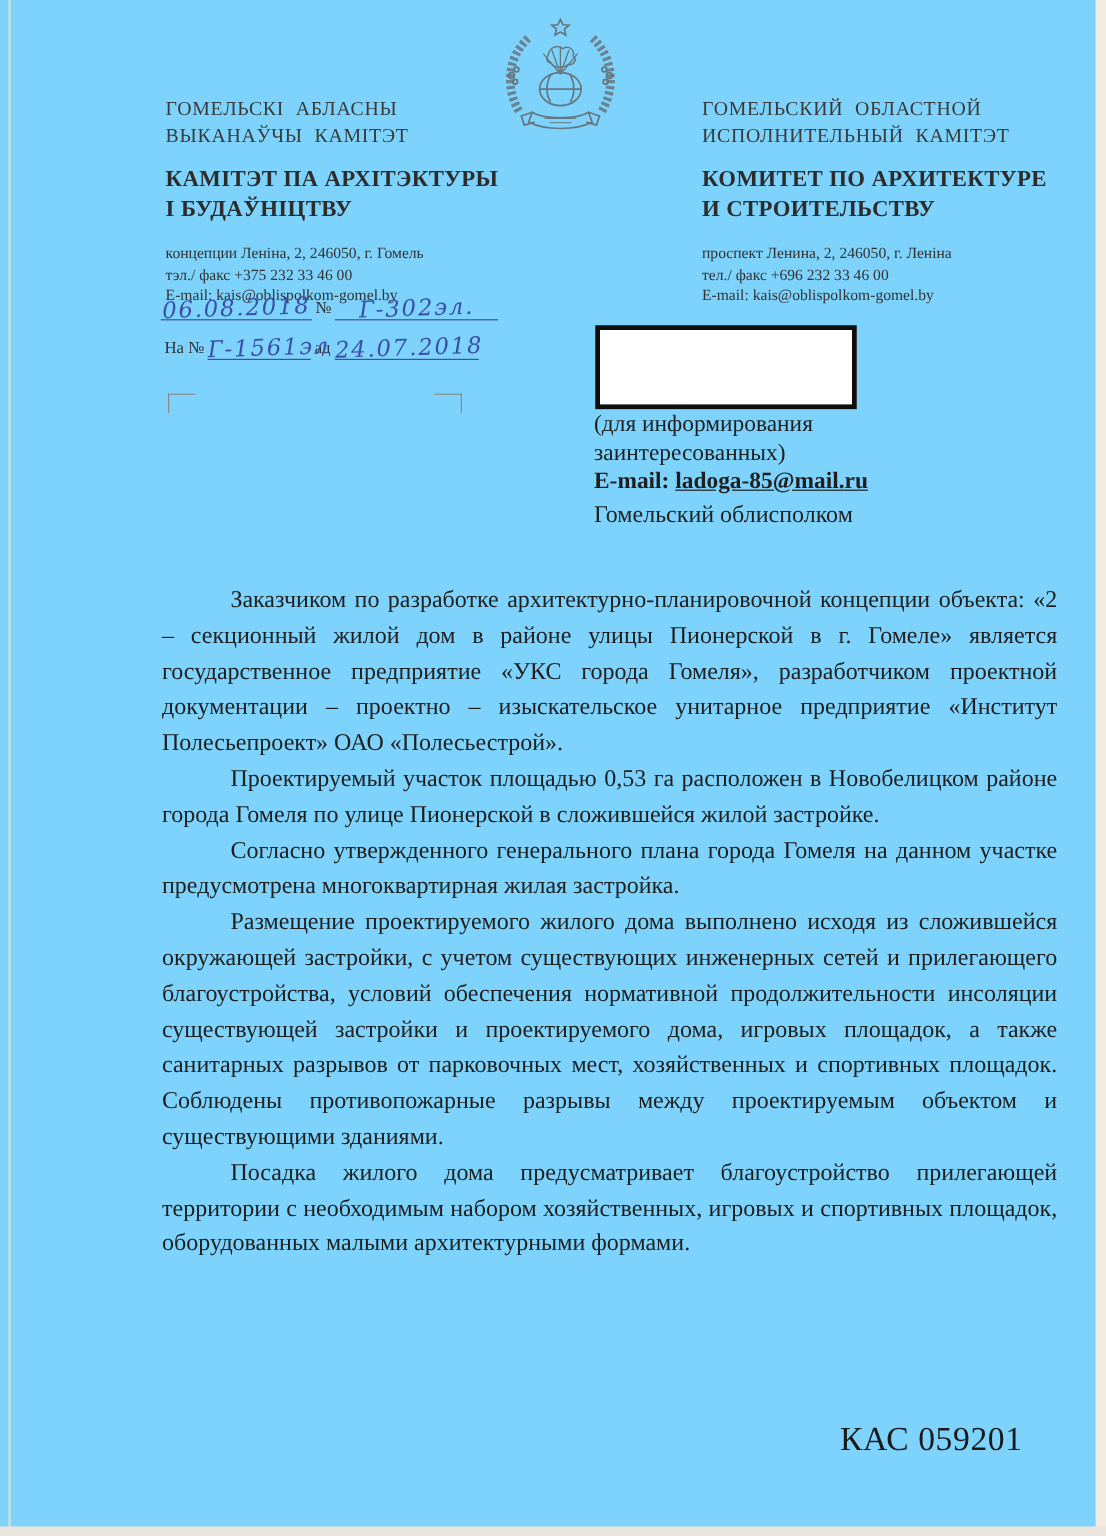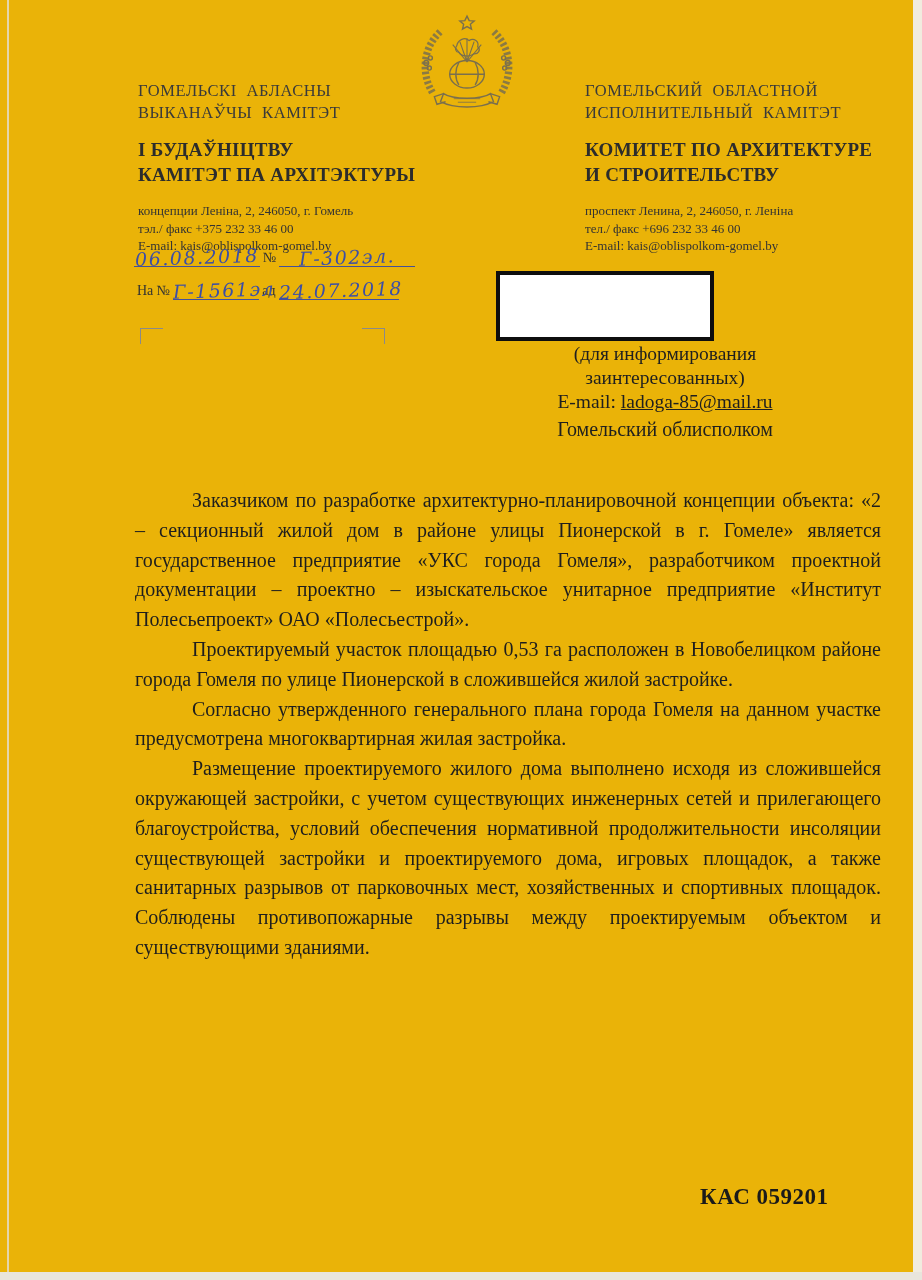--- a/index.html
+++ b/index.html
@@ -1,18 +1,18 @@
 <!DOCTYPE html>
 <html><head>
 <meta charset="utf-8">
 <style>
   html,body{margin:0;padding:0;background:#9a9a9a;}
   .page{
     position:relative;width:922px;height:1280px;margin:0 auto;
-    background:#eab308;overflow:hidden;
+    background:#7dd3fc;overflow:hidden;
     font-family:"Liberation Serif","DejaVu Serif",serif;color:#222;
   }
   
   .scan-edge-left{position:absolute;left:7px;top:0;width:2px;height:100%;background:#e4dfd3;opacity:.8;}
   .scan-edge-right{position:absolute;right:0;top:0;width:9px;height:100%;background:#f1ecdf;}
   .scan-edge-bottom{position:absolute;left:0;bottom:0;width:100%;height:8px;background:#e9e5dc;}
 
   
   .emblem{position:absolute;left:413px;top:14px;width:108px;height:96px;opacity:.8;}
 
@@ -39,32 +39,32 @@
 
   
   .bracket{position:absolute;width:22px;height:15px;}
   .bracket-left{left:140px;top:328px;border-left:1.5px solid #8a8a8a;border-top:1.5px solid #8a8a8a;}
   .bracket-right{left:362px;top:328px;border-right:1.5px solid #8a8a8a;border-top:1.5px solid #8a8a8a;}
 
   
   .redaction-box{position:absolute;left:496px;top:271px;width:210px;height:62px;border:4px solid #0e0e0e;background:#fff;}
 
   
-  .addressee{position:absolute;left:495px;top:342px;width:340px;font-size:19.5px;line-height:23.5px;color:#1f1f1f;text-align:center;}
-  .addressee .email-line{margin-top:1px;}
+  .addressee{position:absolute;left:495px;top:342px;width:340px;font-size:19.5px;line-height:23.5px;color:#1f1f1f;}
+  .addressee .email-line{margin-top:1px;font-weight:bold;}
   .email-underlined{text-decoration:underline;}
   .recipient{margin-top:4px;font-size:20px;}
 
   
   .body-text{position:absolute;left:135px;top:486px;width:746px;
     font-size:20px;line-height:29.8px;text-align:justify;color:#1e1e1e;}
   .body-text p{margin:0;text-indent:57px;}
 
   
-  .ref-code{position:absolute;left:700px;top:1184px;font-size:23px;font-weight:bold;color:#1a1a1a;letter-spacing:.5px;}
+  .ref-code{position:absolute;left:700px;top:1184px;font-size:28px;font-weight:normal;color:#1a1a1a;letter-spacing:.5px;}
 </style>
 </head>
 <body>
 
 <div class="page">
 
   <div class="scan-edge-left"></div>
   <div class="scan-edge-right"></div>
   <div class="scan-edge-bottom"></div>
 
@@ -93,22 +93,22 @@
       <path d="M30,78 c9,6 37,6 46,0 l3,8 c-13,7 -39,7 -52,0 z"></path>
       <path d="M30,78 l-9,3 2.5,7.5 8.5,-2.5 M76,78 l9,3 -2.5,7.5 -8.5,-2.5"></path>
       <path d="M40,83 h26 M44,86.5 h18" stroke-width="0.8"></path>
     </svg>
   </div>
 
   <div class="lh lh-left">
     <div class="org-line">ГОМЕЛЬСКІ  АБЛАСНЫ</div>
     <div class="org-line">ВЫКАНАЎЧЫ  КАМІТЭТ</div>
     <div class="committee">
+      <div class="committee-line">КАМІТЭТ ПА АРХІТЭКТУРЫ</div>
       <div class="committee-line">І БУДАЎНІЦТВУ</div>
-      <div class="committee-line">КАМІТЭТ ПА АРХІТЭКТУРЫ</div>
     </div>
     <div class="contact">
       <div class="contact-line">концепции Леніна, 2, 246050, г. Гомель</div>
       <div class="contact-line">тэл./ факс +375 232 33 46 00</div>
       <div class="contact-line">E-mail: kais@oblispolkom-gomel.by</div>
     </div>
   </div>
 
   <div class="lh lh-right">
     <div class="org-line">ГОМЕЛЬСКИЙ  ОБЛАСТНОЙ</div>
@@ -143,17 +143,18 @@
     <div>заинтересованных)</div>
     <div class="email-line"><span>E-mail: </span><span class="email-underlined">ladoga-85@mail.ru</span></div>
     <div class="recipient">Гомельский облисполком</div>
   </div>
 
   <div class="body-text">
     <p>Заказчиком по разработке архитектурно-планировочной концепции объекта: «2 – секционный жилой дом в районе улицы Пионерской в г. Гомеле» является государственное предприятие «УКС города Гомеля», разработчиком проектной документации – проектно – изыскательское унитарное предприятие «Институт Полесьепроект» ОАО «Полесьестрой».</p>
     <p>Проектируемый участок площадью 0,53 га расположен в Новобелицком районе города Гомеля по улице Пионерской в сложившейся жилой застройке.</p>
     <p>Согласно утвержденного генерального плана города Гомеля на данном участке предусмотрена многоквартирная жилая застройка.</p>
     <p>Размещение проектируемого жилого дома выполнено исходя из сложившейся окружающей застройки, с учетом существующих инженерных сетей и прилегающего благоустройства, условий обеспечения нормативной продолжительности инсоляции существующей застройки и проектируемого дома, игровых площадок, а также санитарных разрывов от парковочных мест, хозяйственных и спортивных площадок. Соблюдены противопожарные разрывы между проектируемым объектом и существующими зданиями.</p>
+    <p>Посадка жилого дома предусматривает благоустройство прилегающей территории с необходимым набором хозяйственных, игровых и спортивных площадок, оборудованных малыми архитектурными формами.</p>
   </div>
 
   <div class="ref-code">КАС 059201</div>
 
 </div>
 
 </body></html>

